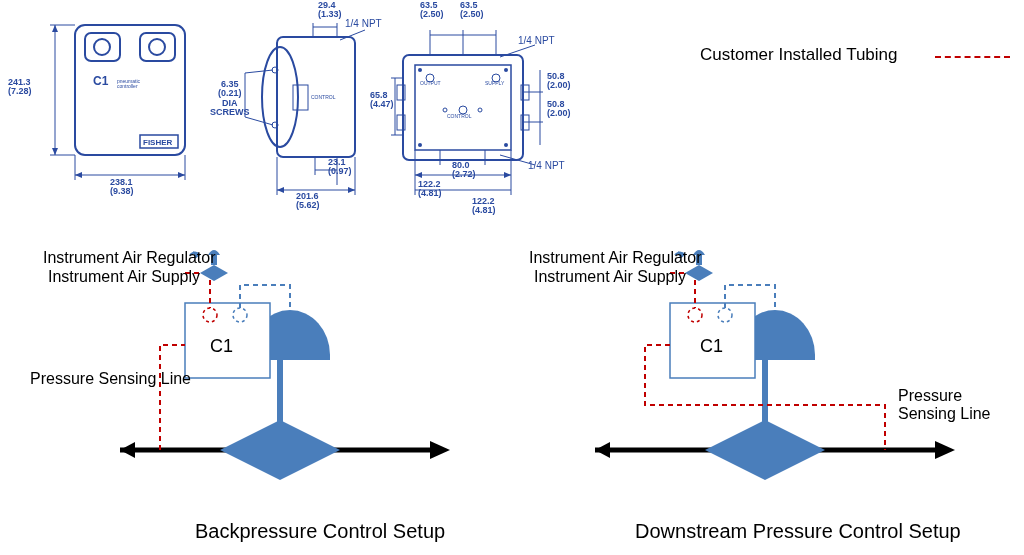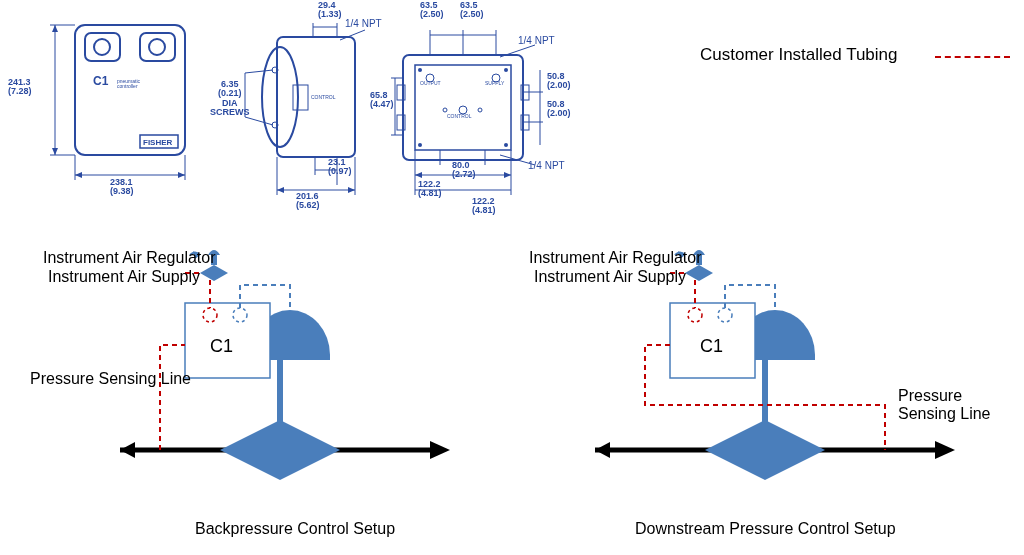--- a/index.html
+++ b/index.html
@@ -1,20 +1,20 @@
 <!DOCTYPE html>
 <html><head>
 <meta charset="utf-8">
 <style>
   html,body{margin:0;padding:0;background:#fff;font-family:Arial,Helvetica,sans-serif;width:1024px;height:555px;overflow:hidden}
   .abs{position:absolute}
   .dim-text{font-size:9px;color:#2a4aa0;line-height:1.05;font-weight:600}
   .port-text{font-size:10px;color:#2a4aa0;font-weight:400}
   .label11{font-size:16px;color:#000}
-  .title{font-size:16px;color:#000}
+  .title{font-size:20px;color:#000}
   .legend-text{font-size:17px;color:#000000;font-weight:400}
   .red-dash{border-top:2px dashed #c00000}
 </style>
 </head>
 <body>
 
 <svg class="abs" style="left:35px;top:15px" width="155" height="180">
   <rect x="40" y="10" width="110" height="130" rx="10" fill="none" stroke="#2a4aa0" stroke-width="2"></rect>
   <rect x="50" y="18" width="35" height="28" rx="6" fill="none" stroke="#2a4aa0" stroke-width="2"></rect>
   <rect x="105" y="18" width="35" height="28" rx="6" fill="none" stroke="#2a4aa0" stroke-width="2"></rect>

